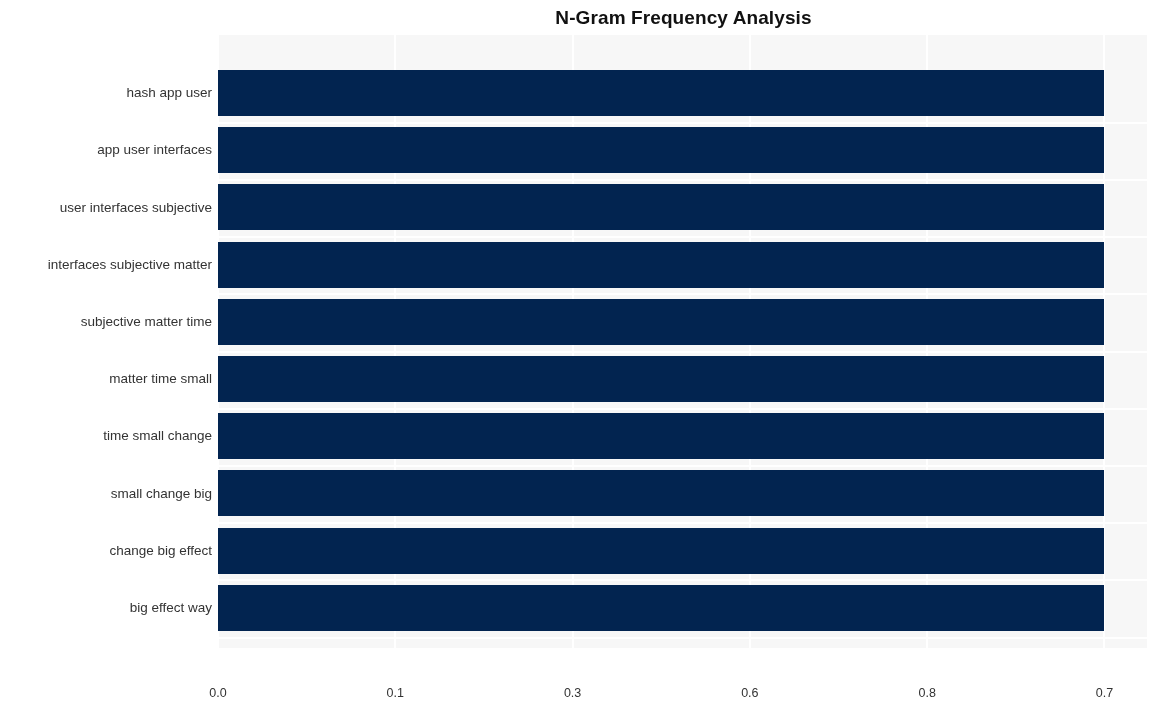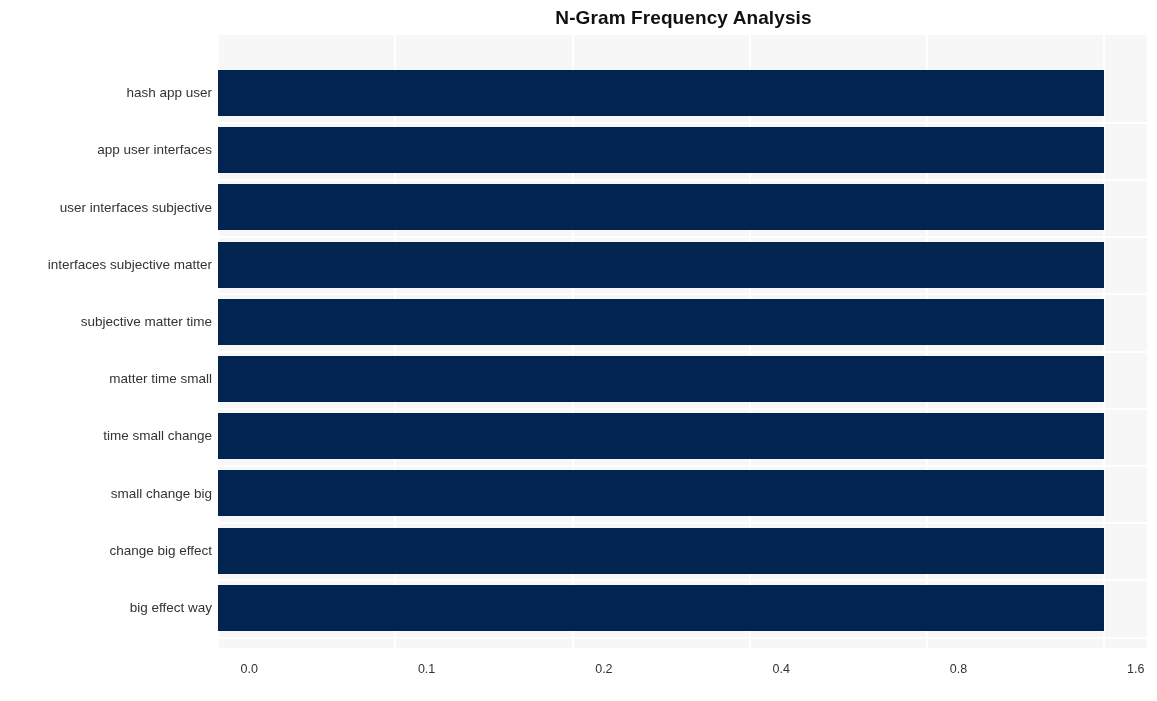--- a/index.html
+++ b/index.html
@@ -91,24 +91,24 @@
     text-align: right;
     font-size: 13.5px;
     color: #333333;
     white-space: nowrap;
     line-height: 1;
   }
 
   
   .xtick {
     position: absolute;
-    top: 663px;
+    top: 687px;
     width: 80px;
     margin-left: -40px;
-    text-align: right;
+    text-align: center;
     font-size: 12.5px;
     color: #333333;
     line-height: 1;
   }
 
   #xaxis-label {
     position: absolute;
     top: 676px;
     left: 218px;
     width: 929px;
@@ -184,20 +184,20 @@
       <div class="ytick" style="top: 314.9px;">subjective matter time</div>
       <div class="ytick" style="top: 372.1px;">matter time small</div>
       <div class="ytick" style="top: 429.3px;">time small change</div>
       <div class="ytick" style="top: 486.5px;">small change big</div>
       <div class="ytick" style="top: 543.7px;">change big effect</div>
       <div class="ytick" style="top: 600.9px;">big effect way</div>
     </div>
   <div id="xlabels-layer">
       <div class="xtick" style="left: 218px;">0.0</div>
       <div class="xtick" style="left: 395.29px;">0.1</div>
-      <div class="xtick" style="left: 572.58px;">0.2</div>
-      <div class="xtick" style="left: 749.87px;">0.4</div>
+      <div class="xtick" style="left: 572.58px;">0.3</div>
+      <div class="xtick" style="left: 749.87px;">0.6</div>
       <div class="xtick" style="left: 927.16px;">0.8</div>
-      <div class="xtick" style="left: 1104.45px;">1.6</div>
+      <div class="xtick" style="left: 1104.45px;">0.7</div>
     </div>
 
 
 </div>
 
 </body></html>

